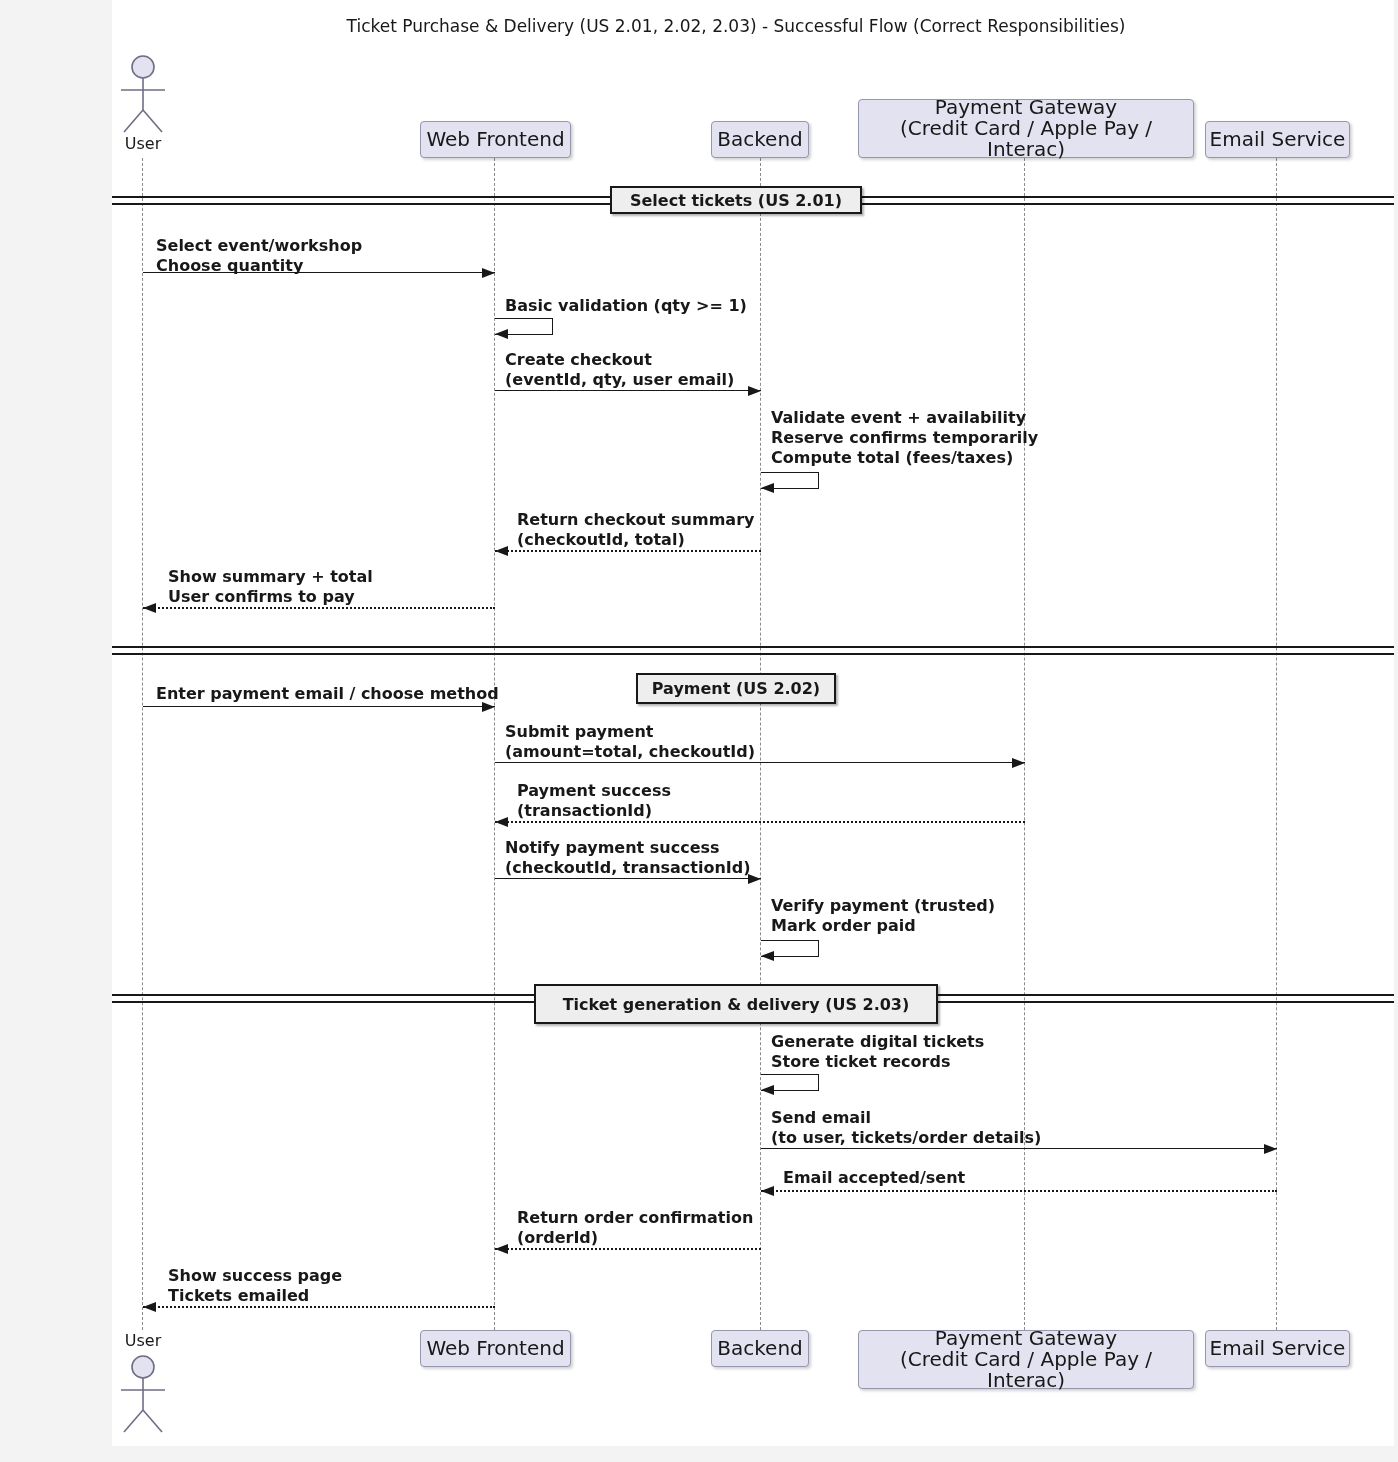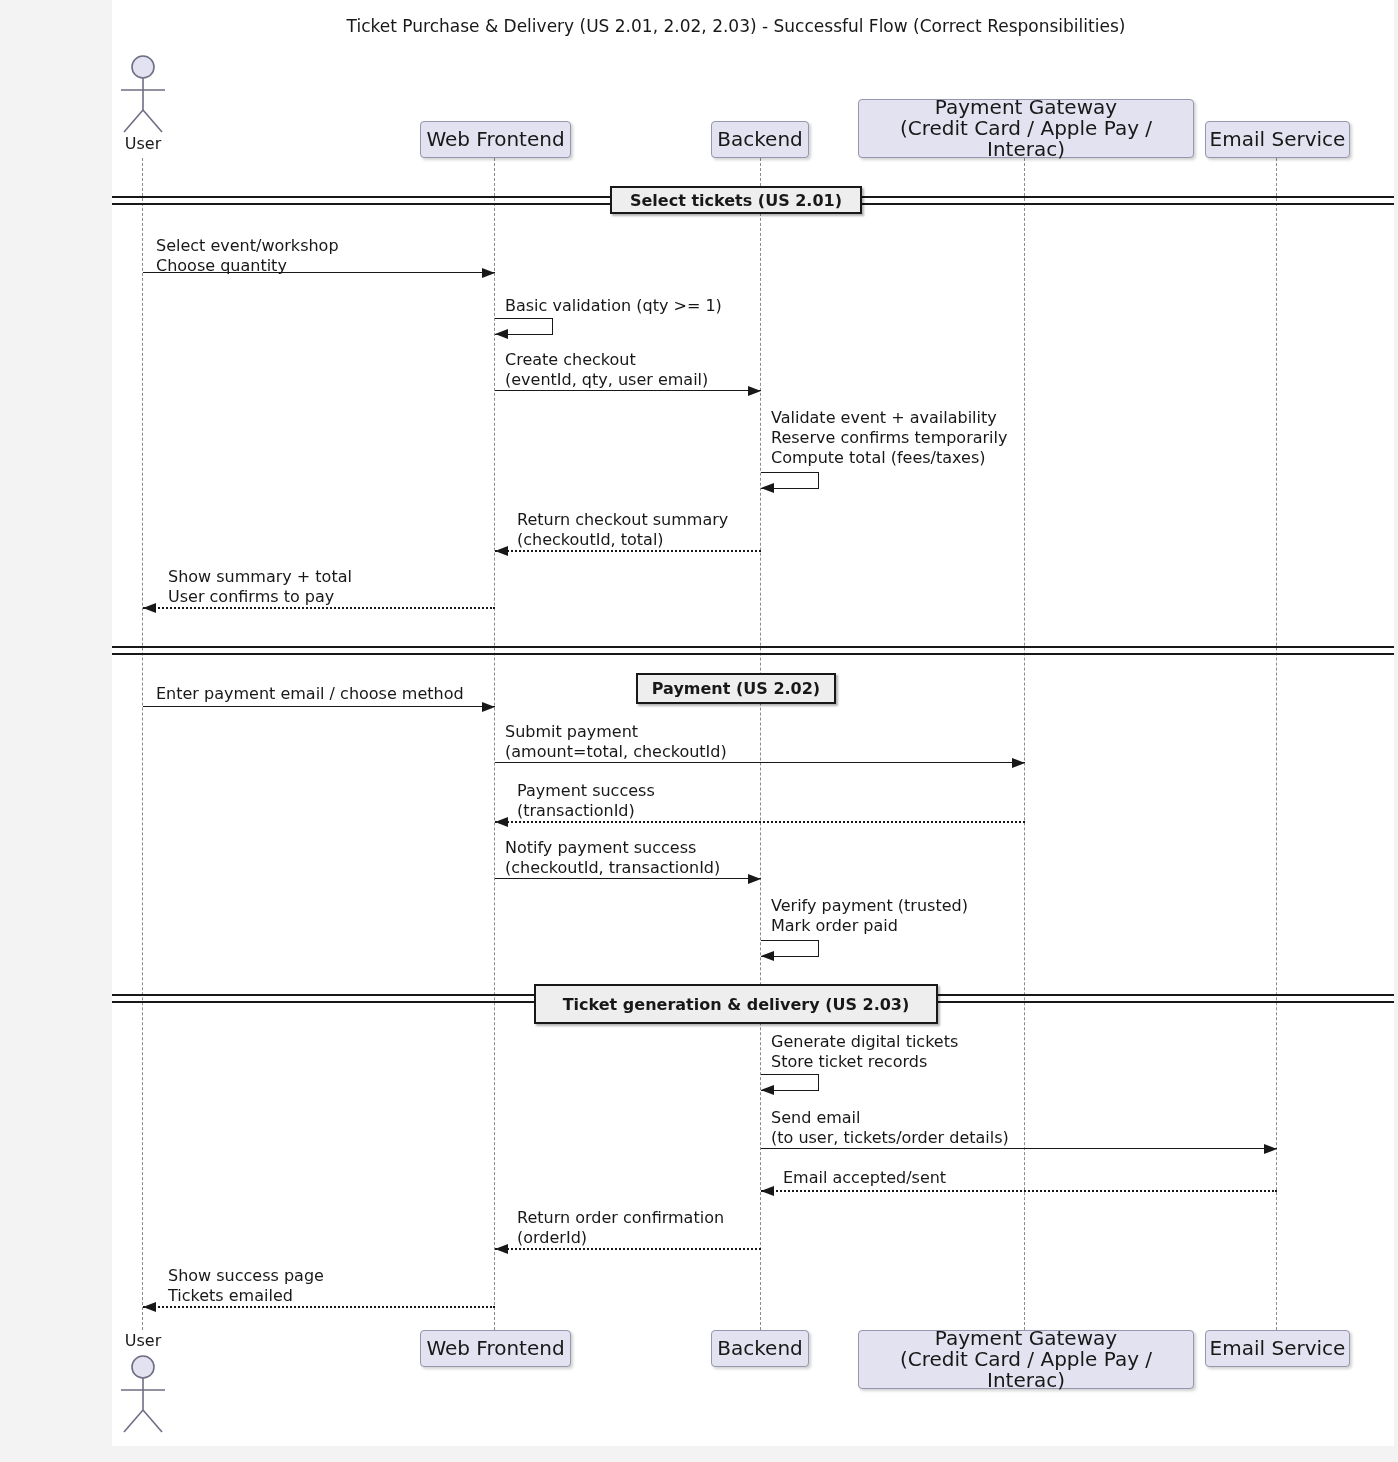--- a/index.html
+++ b/index.html
@@ -14,21 +14,21 @@
         border:1.6px solid #9696ae;border-radius:4px;
         box-shadow:2px 2px 3px rgba(0,0,0,.18);
         display:flex;flex-direction:column;justify-content:center;
         text-align:center;font-size:20px;line-height:21px;z-index:4;}
   .divline{position:absolute;left:112px;width:1282px;height:9px;box-sizing:border-box;
            border-top:2px solid #181818;border-bottom:2px solid #181818;z-index:2;}
   .divbox{position:absolute;box-sizing:border-box;background:#EEEEEE;
           border:2.5px solid #181818;box-shadow:2px 2px 2px rgba(0,0,0,.3);
           display:flex;align-items:center;justify-content:center;
           font-weight:bold;font-size:16px;white-space:nowrap;z-index:4;}
-  .mtext{position:absolute;font-size:16px;line-height:20px;white-space:nowrap;z-index:3;}
+  .mtext{position:absolute;font-size:16px;line-height:20px;white-space:nowrap;z-index:3;font-weight:bold;}
   .sline{position:absolute;height:0;border-top:1.6px solid #181818;z-index:3;}
   .dline{position:absolute;height:0;border-top:2px dotted #181818;z-index:3;}
   .ah-r{position:absolute;width:0;height:0;border-top:5px solid transparent;
         border-bottom:5px solid transparent;border-left:13px solid #181818;z-index:3;}
   .ah-l{position:absolute;width:0;height:0;border-top:5px solid transparent;
         border-bottom:5px solid transparent;border-right:13px solid #181818;z-index:3;}
   .selfloop{position:absolute;width:58px;height:17px;box-sizing:border-box;
             border:1.6px solid #181818;border-left:none;z-index:3;}
   .actor-label{position:absolute;width:80px;text-align:center;font-size:16px;z-index:4;}
   .actor-svg{position:absolute;z-index:4;}

